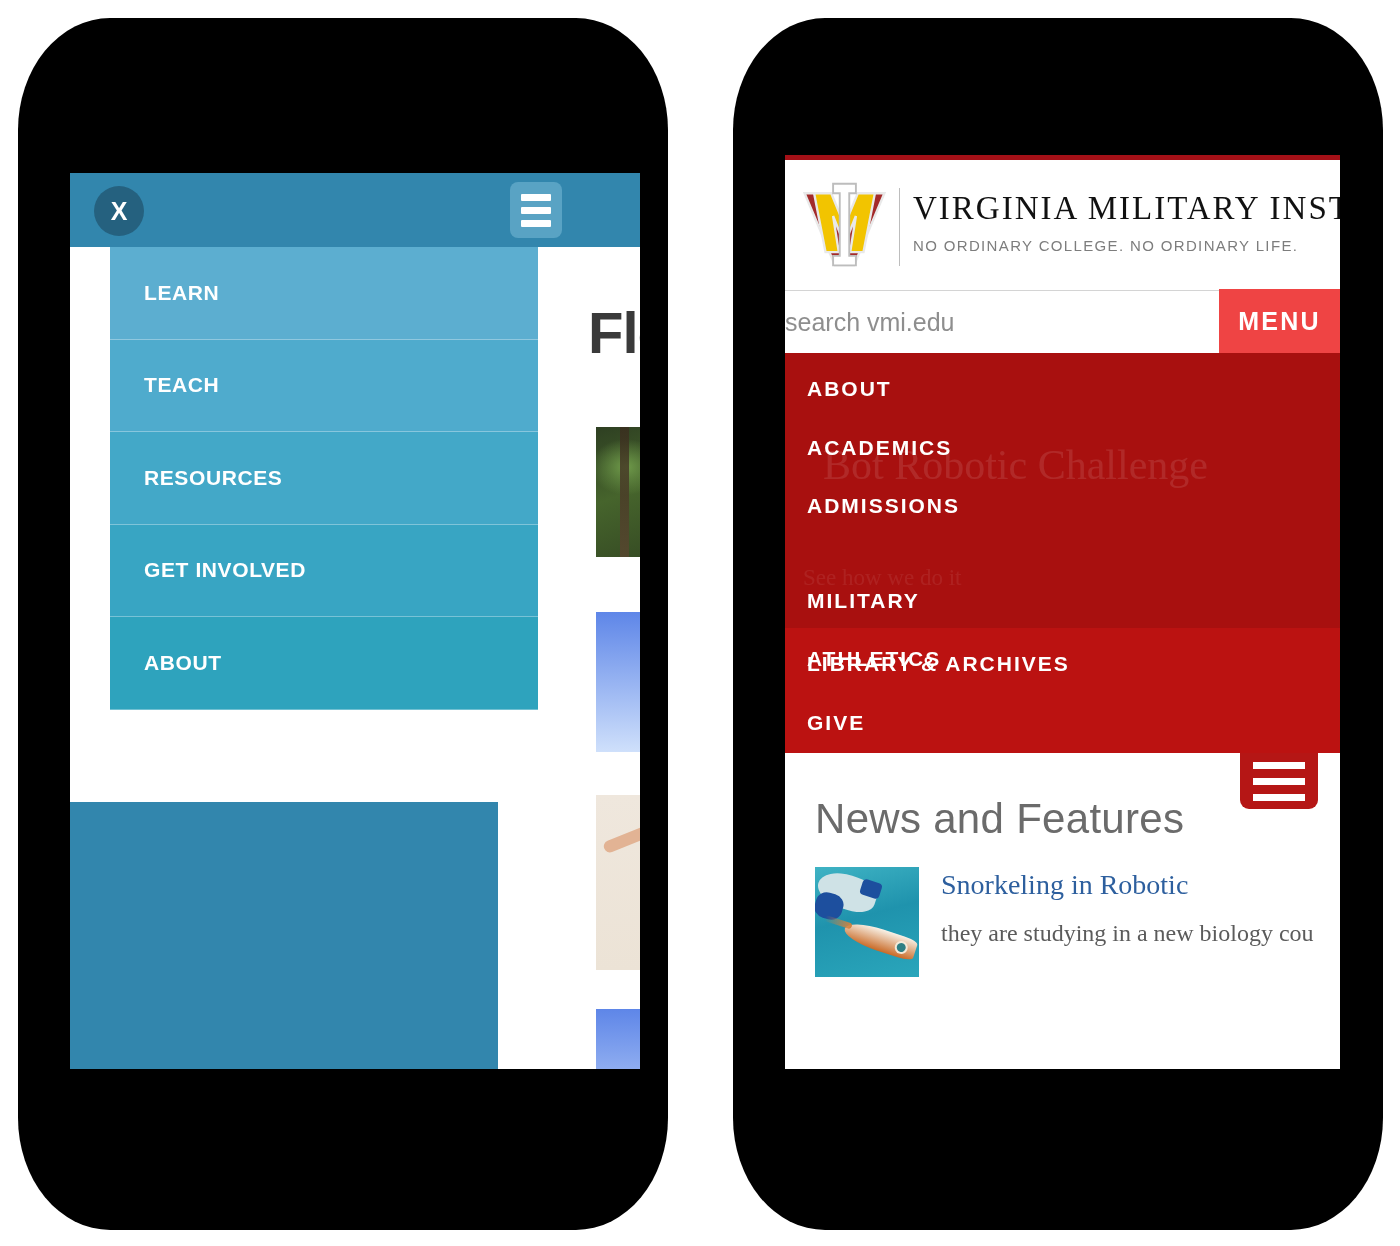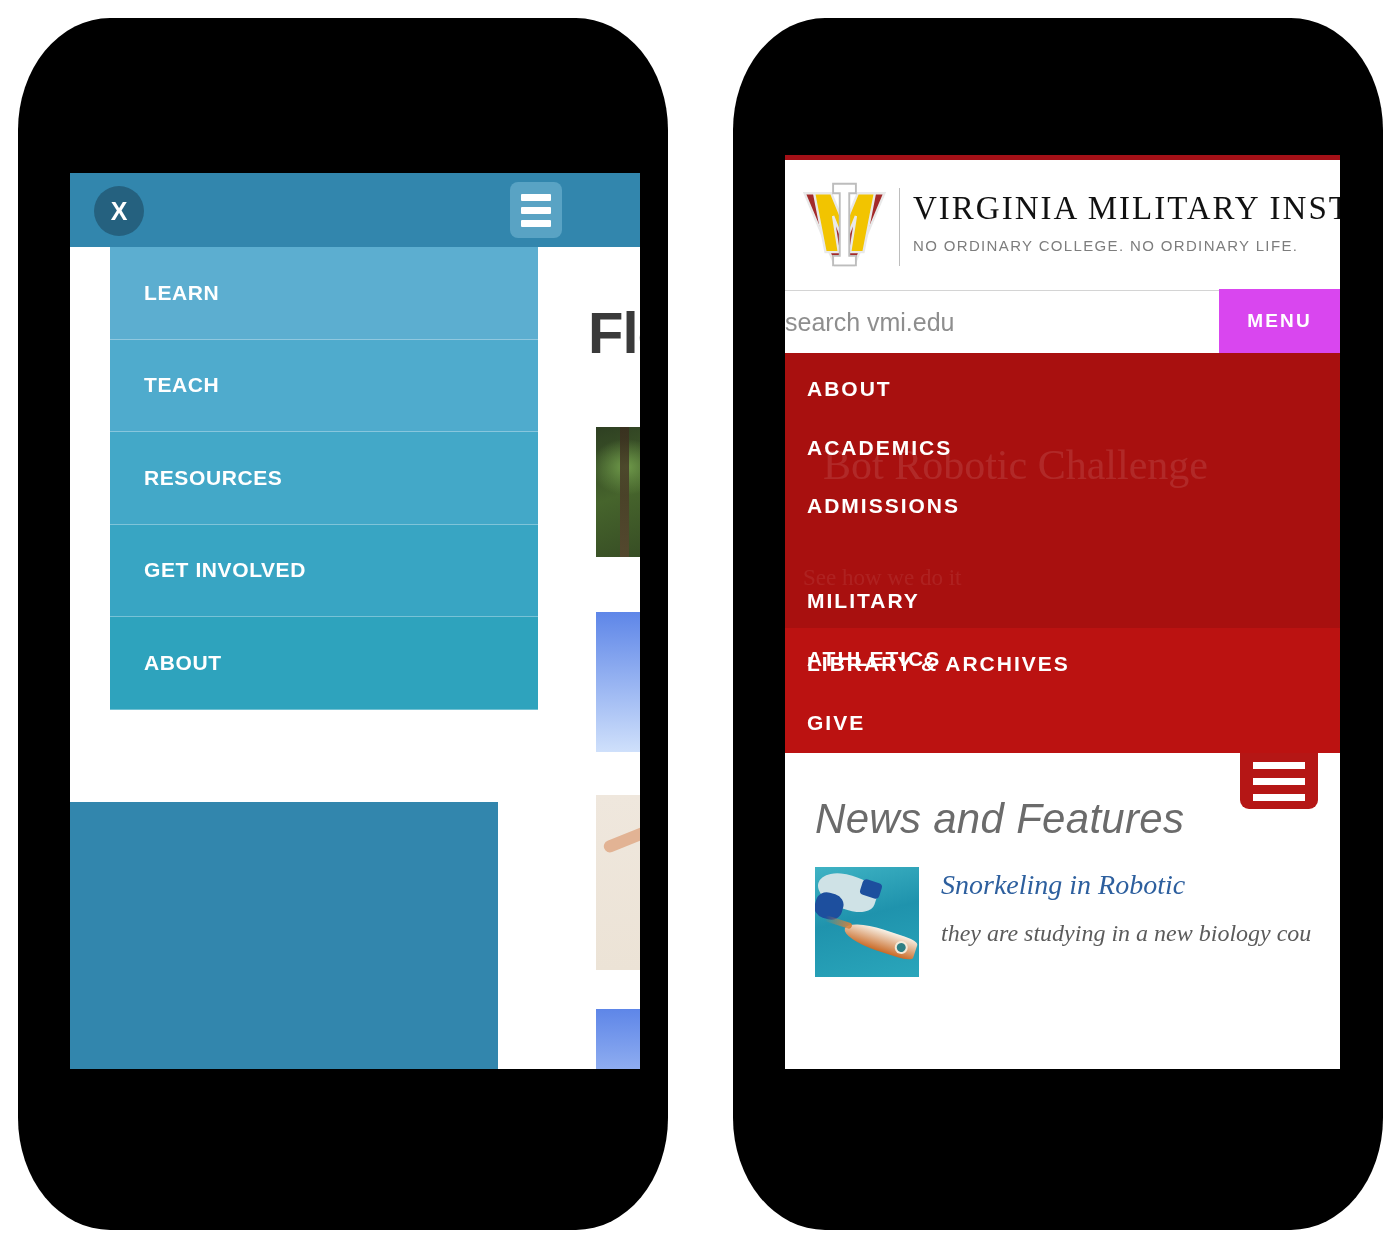--- a/index.html
+++ b/index.html
@@ -70,36 +70,36 @@
   .r-wordmark{font-family:"Liberation Serif", serif;font-size:33px;color:#111;
               letter-spacing:2.0px;white-space:nowrap;line-height:1;}
   .r-tagline{font-size:15px;color:#7d7d7d;letter-spacing:1.35px;margin-top:12px;
              white-space:nowrap;}
   .r-divider{position:absolute;left:114px;top:28px;width:1px;height:78px;background:#bdbdbd;}
 
   .r-searchrow{position:absolute;left:0;top:136px;width:555px;height:62px;background:#fff;}
   .r-search{position:absolute;left:0;top:0;width:434px;height:62px;background:#fff;
             display:flex;align-items:center;box-sizing:border-box;
             color:#8e8e8e;font-size:25px;}
-  .r-menubtn{position:absolute;left:434px;top:-2px;width:121px;height:64px;background:#d946ef;
+  .r-menubtn{position:absolute;left:434px;top:-2px;width:121px;height:64px;background:#ef4444;
              display:flex;align-items:center;justify-content:center;
-             color:#fff;font-size:19px;font-weight:bold;letter-spacing:2.2px;}
+             color:#fff;font-size:25px;font-weight:bold;letter-spacing:2.2px;}
 
   .r-redmenu{position:absolute;left:0;top:198px;width:555px;height:275px;background:#a8100f;
              overflow:hidden;}
   .r-ghost{position:absolute;inset:0;opacity:.16;}
   .r-ghosttext{position:absolute;left:38px;top:88px;font-family:"Liberation Serif", serif;
                font-size:42px;color:#fff;opacity:.10;white-space:nowrap;}
   .r-ghosttext2{position:absolute;left:18px;top:140px;font-family:"Liberation Serif", serif;
                 font-size:23px;color:#fff;opacity:.07;white-space:nowrap;}
   .r-redmenu2{position:absolute;left:0;top:473px;width:555px;height:125px;background:#bb1211;
               overflow:hidden;}
   .r-mitem{position:absolute;color:#ffffff;font-size:21px;font-weight:bold;letter-spacing:2.0px;}
 
-  .r-news{position:absolute;left:0;top:598px;width:555px;height:316px;background:#fff;font-style:italic;}
+  .r-news{position:absolute;left:0;top:598px;width:555px;height:316px;background:#fff;}
   .r-burger{position:absolute;left:455px;top:0px;width:78px;height:56px;background:#b51615;
             border-radius:0 0 9px 9px;display:flex;flex-direction:column;
             align-items:center;justify-content:center;gap:9px;}
   .r-burger i{display:block;width:52px;height:7px;background:#fff;}
   .r-newstitle{position:absolute;left:30px;top:42px;font-size:42px;color:#6b6b6b;
                font-weight:normal;letter-spacing:.3px;}
   .r-thumb{position:absolute;left:30px;top:114px;width:104px;height:110px;overflow:hidden;
       background:linear-gradient(165deg,#3fb3c4 0%,#1f93ad 45%,#2aa6bb 100%);}
   .snork-body{position:absolute;left:2px;top:8px;width:60px;height:34px;
       background:#cfe2e6;border-radius:50% 40% 40% 50%;transform:rotate(18deg);}

